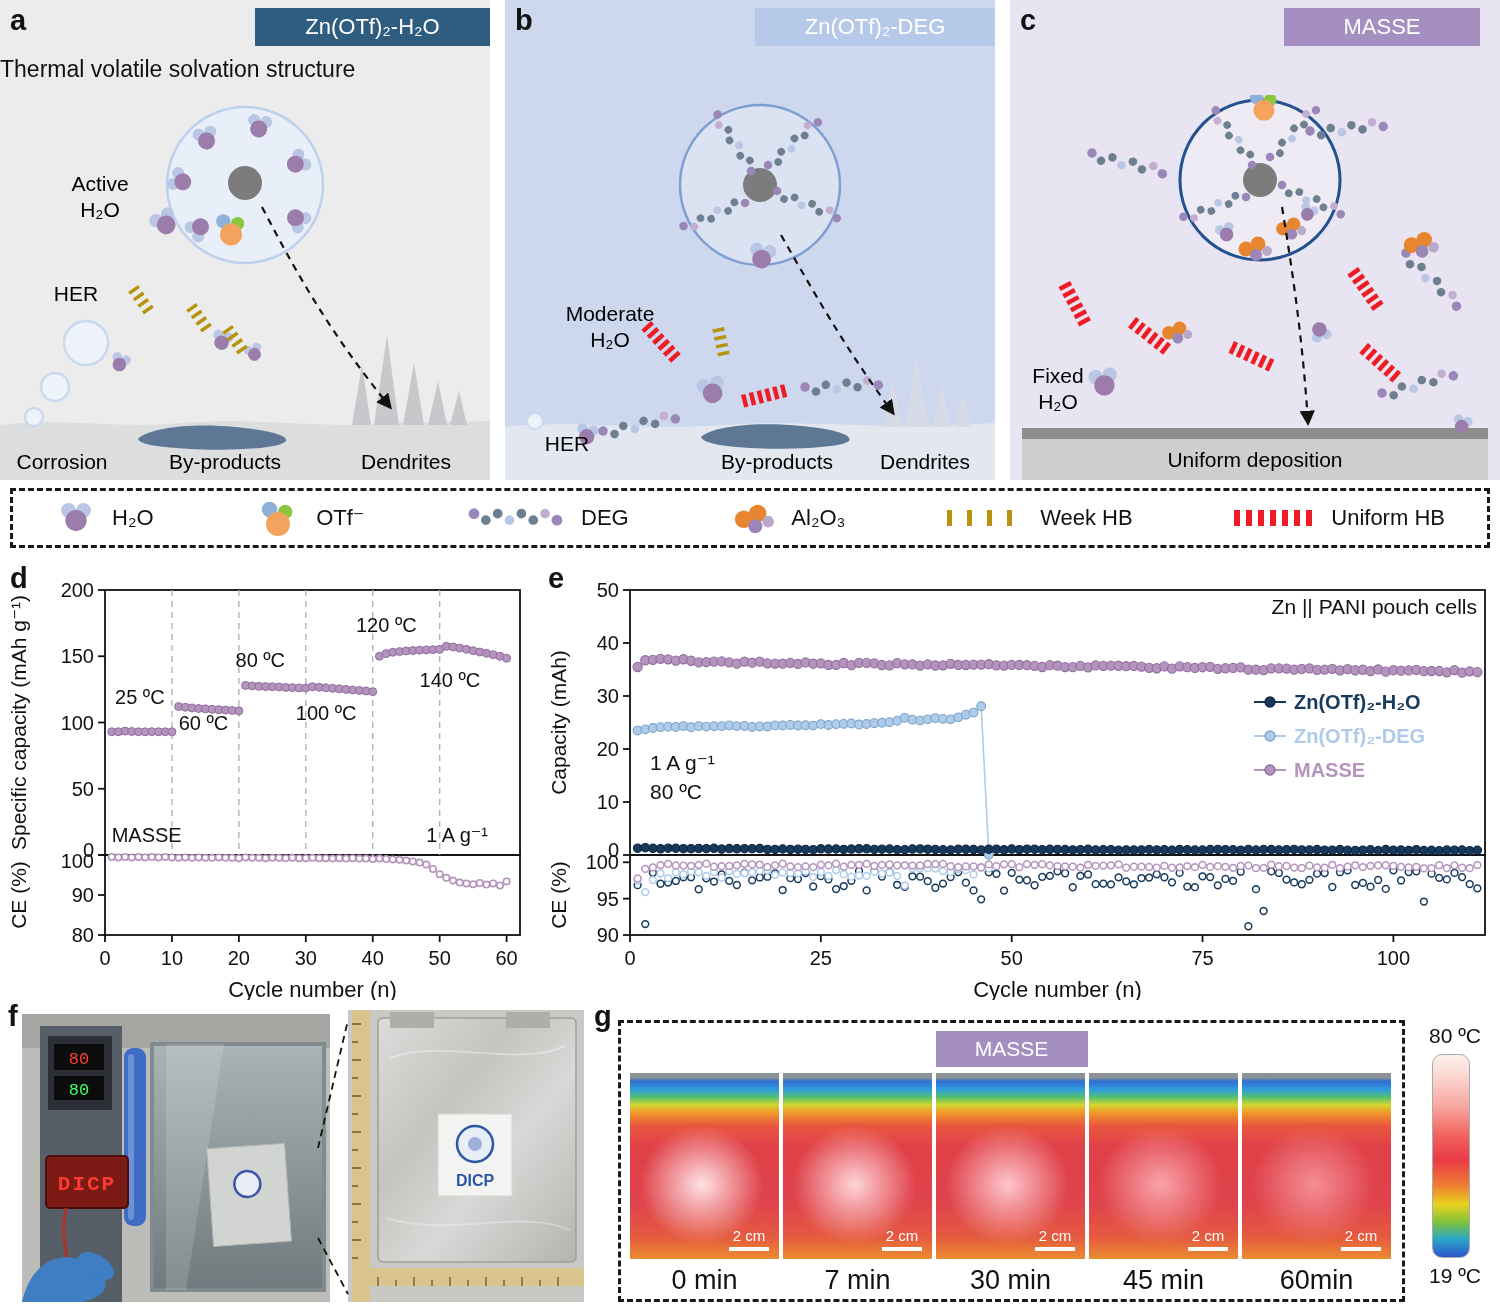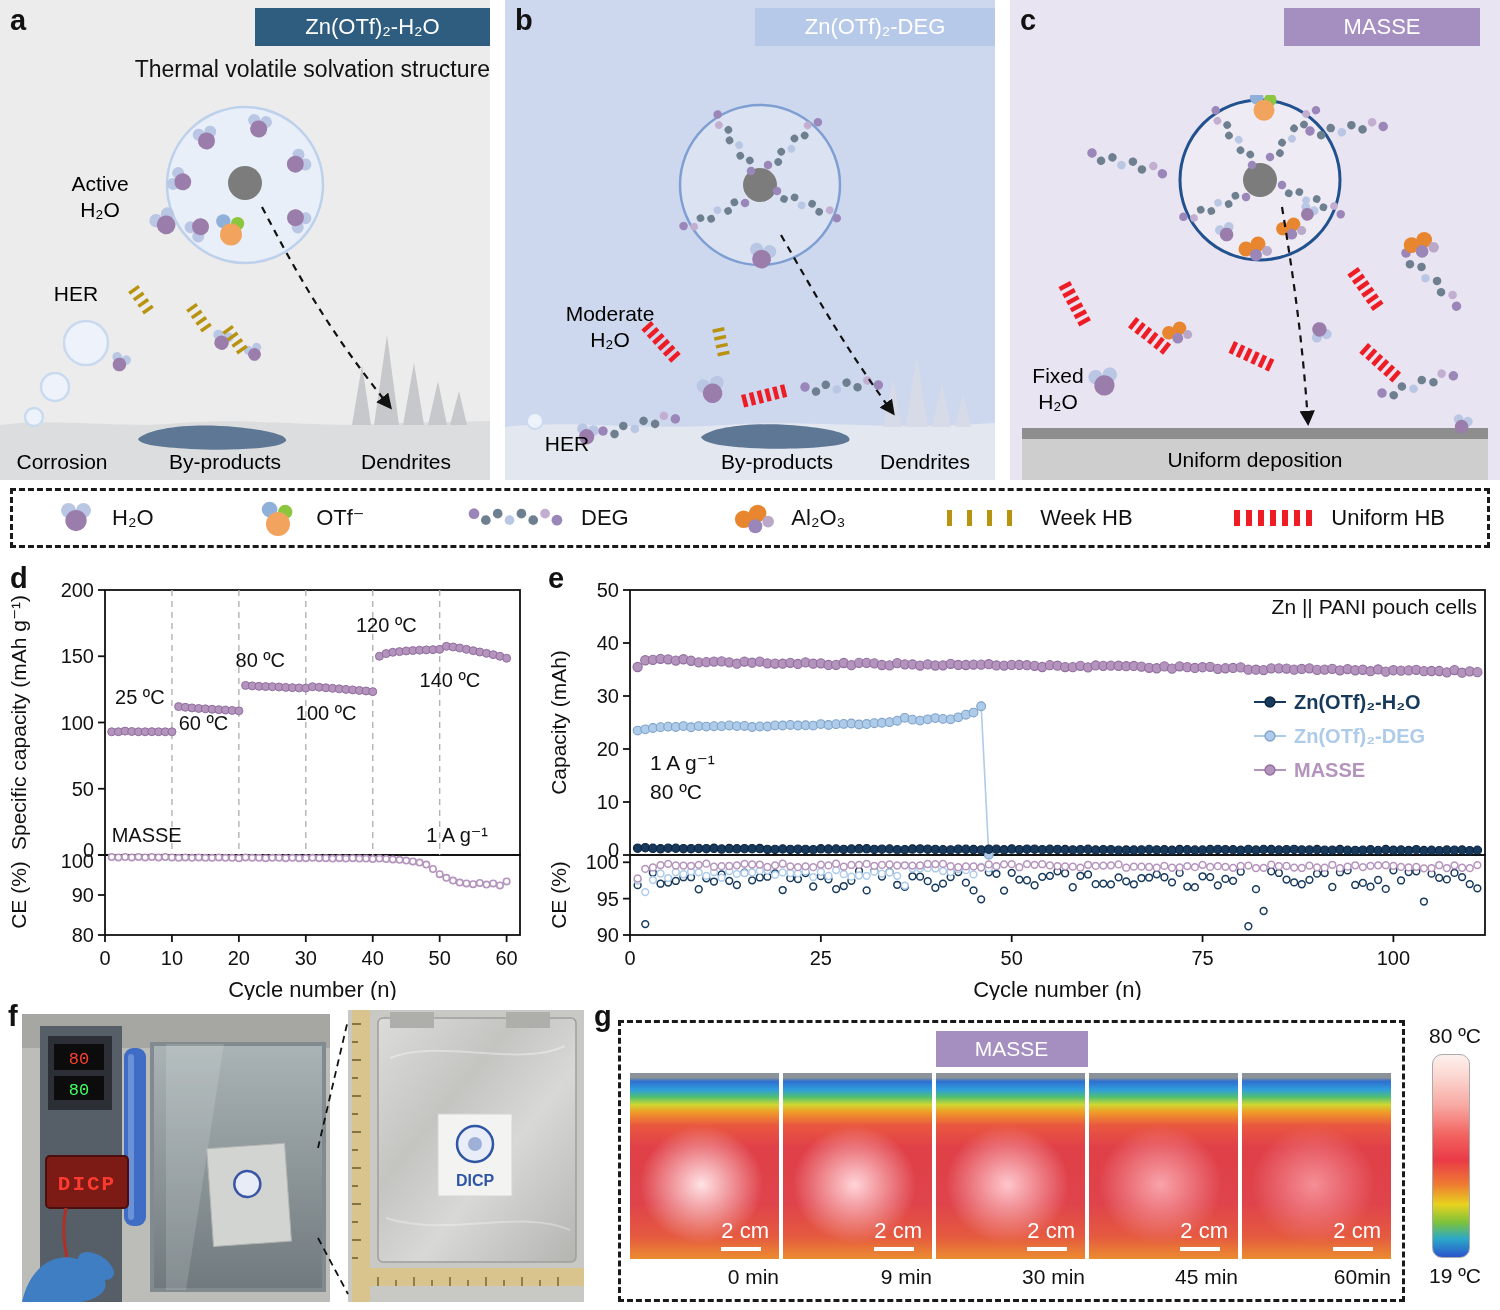--- a/index.html
+++ b/index.html
@@ -7,44 +7,44 @@
 body{position:relative;background:#fff;font-family:"Liberation Sans","DejaVu Sans",sans-serif;color:#111}
 .panel{position:absolute;top:0;height:480px;overflow:hidden}
 #panel-a{left:0;width:490px;background:#ececec}
 #panel-b{left:505px;width:490px;background:#cdd8ee}
 #panel-c{left:1010px;width:490px;background:#e9e4f1}
 .plabel{position:absolute;top:4px;left:10px;font-size:29px;font-weight:bold;z-index:3}
 .badge{position:absolute;top:8px;height:38px;display:flex;align-items:center;justify-content:center;color:#fff;font-size:22px;z-index:3}
 #badge-a{right:0;width:235px;background:#2e5d80}
 #badge-b{right:0;width:240px;background:#b7c9e8}
 #badge-c{right:20px;width:196px;background:#a48fc0}
-.ptitle{position:absolute;top:56px;left:0;right:0;text-align:right;font-size:23px;z-index:2}
+.ptitle{position:absolute;top:56px;left:0;right:0;text-align:left;font-size:23px;z-index:2}
 .scene{position:absolute;left:0;top:95px}
 .scene text{font-family:"Liberation Sans","DejaVu Sans",sans-serif}
 #legend{position:absolute;left:10px;top:488px;width:1480px;height:60px;border:3px dashed #1a1a1a;background:#fff;display:flex;align-items:center;justify-content:space-between;padding:0 42px}
 .litem{display:flex;align-items:center;gap:15px;font-size:22px}
 .clabel{position:absolute;font-size:29px;font-weight:bold;z-index:3}
 #label-d{left:10px;top:562px}
 #label-e{left:548px;top:562px}
 #label-f{left:8px;top:1000px}
 #label-g{left:594px;top:1000px}
 #chart-d{position:absolute;left:0;top:560px}
 #chart-e{position:absolute;left:540px;top:560px}
 #panel-f-art{position:absolute;left:0;top:998px}
 #gbox{position:absolute;left:618px;top:1020px;width:787px;height:282px;border:3px dashed #1a1a1a;background:#fff}
 #gbadge{position:absolute;left:50%;transform:translateX(-50%);top:8px;width:152px;height:36px;background:#a48fc0;color:#fff;font-size:21px;display:flex;align-items:center;justify-content:center}
 #gframes{position:absolute;left:9px;top:50px;display:flex;gap:4px}
 .frame{position:relative;width:149px;height:186px;background:
  radial-gradient(55% 42% at 48% 60%, var(--hot) 0%, rgba(250,70,80,0) 75%),
  linear-gradient(180deg,#8b9298 0%,#8b9298 2.5%,#2f6fd0 4.5%,#2f9edc 9%,#52c070 13%,#cfd832 17%,#f09c28 21%,#ea5840 28%,#e04048 40%,#df434b 70%,#e55a40 88%,#eb8c30 100%)}
 .t0{--hot:#ffe2e4}.t1{--hot:#ffd4d8}.t2{--hot:#fec6cc}.t3{--hot:#f9a3aa}.t4{--hot:#f58e96}
-.scalebar{position:absolute;right:10px;bottom:8px;color:#fff;font-size:22px;text-align:center}
+.scalebar{position:absolute;right:10px;bottom:8px;color:#fff;font-size:15px;text-align:center}
 .sbline{height:4px;background:#fff;margin-top:3px;width:40px}
 #gtimes{position:absolute;left:9px;top:242px;display:flex;gap:4px}
-#gtimes div{width:149px;text-align:right;font-size:21px}
+#gtimes div{width:149px;text-align:center;font-size:27px}
 #colorbar{position:absolute;left:1432px;top:1054px;width:38px;height:204px;border-radius:10px;border:1px solid #aaa;background:linear-gradient(180deg,#fdf0ec 0%,#fcd8d2 10%,#f8a8a2 25%,#f2625e 40%,#ea3a48 52%,#ef7a32 64%,#e8d21e 74%,#7cc23c 83%,#2aa8c8 91%,#2b55cc 100%)}
 .cbl{position:absolute;left:1412px;width:86px;text-align:center;font-size:21px}
 #tmax{top:1024px}
 #tmin{top:1264px}
 </style>
 </head>
 <body>
 
 <svg width="0" height="0" style="position:absolute" aria-hidden="true">
   <defs>
@@ -1111,21 +1111,21 @@
     </div>
     <div class="frame t3">
       <div class="scalebar"><span>2 cm</span><div class="sbline"></div></div>
     </div>
     <div class="frame t4">
       <div class="scalebar"><span>2 cm</span><div class="sbline"></div></div>
     </div>
   </div>
   <div id="gtimes">
     <div>0 min</div>
-    <div>9 min</div>
+    <div>7 min</div>
     <div>30 min</div>
     <div>45 min</div>
     <div>60min</div>
   </div>
 </div>
 <div id="colorbar"></div>
 <div class="cbl" id="tmax">80 ºC</div>
 <div class="cbl" id="tmin">19 ºC</div>
 
 </body></html>

